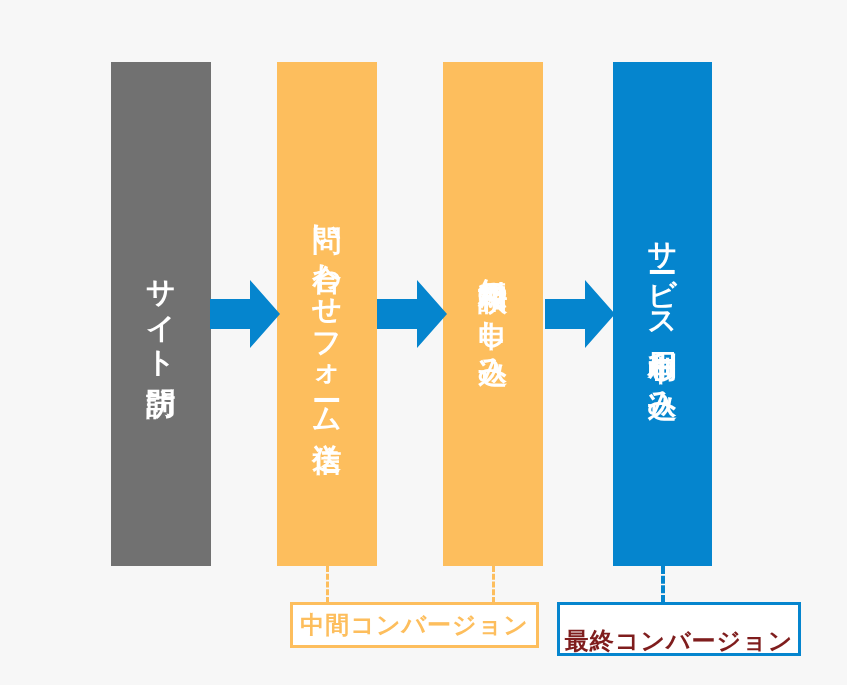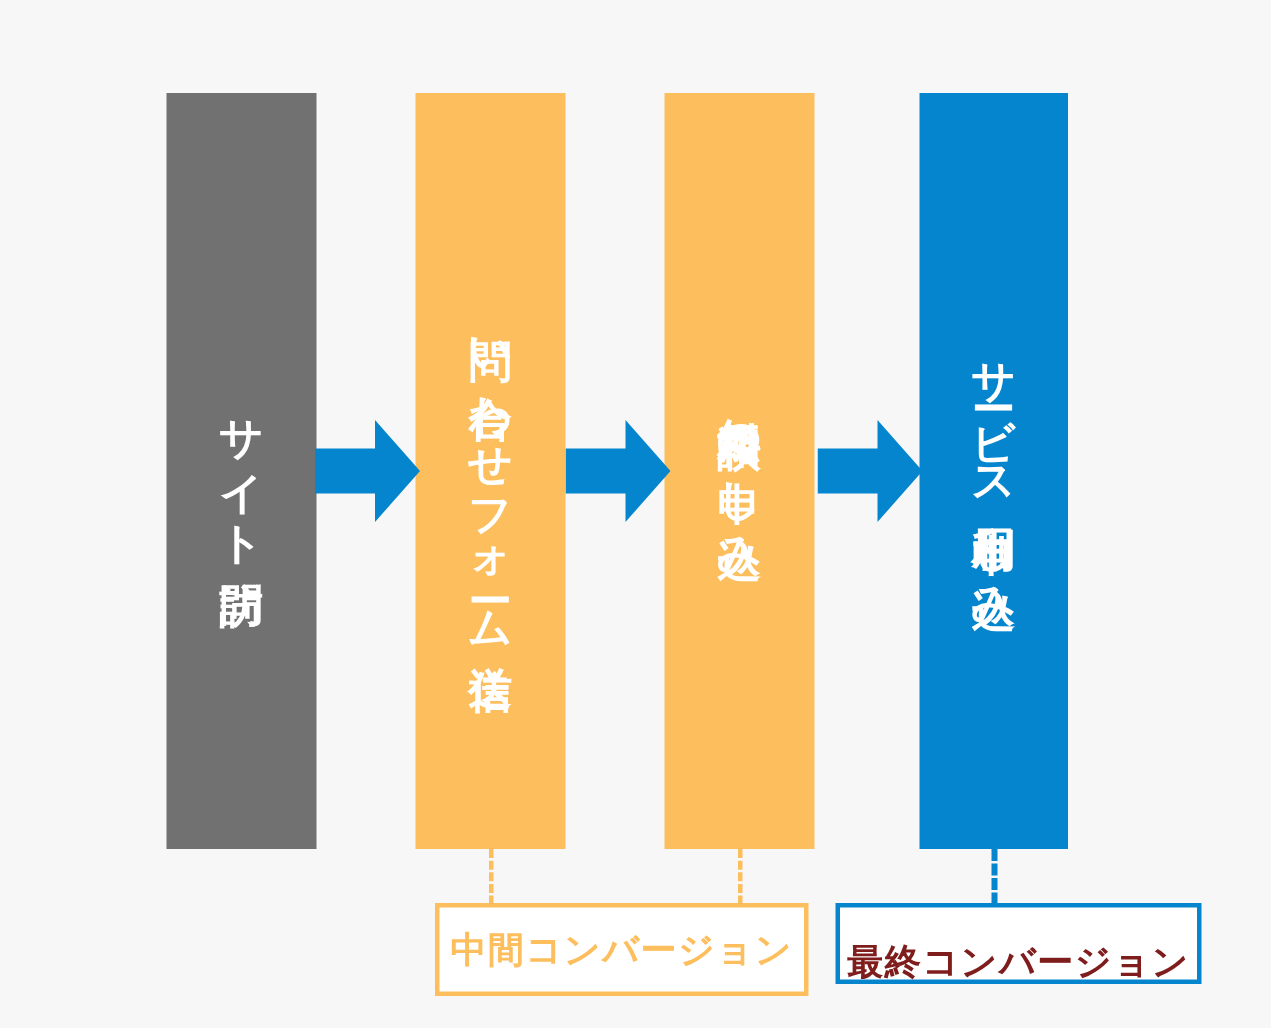--- a/index.html
+++ b/index.html
@@ -81,21 +81,21 @@
   }
   .conv-box span {
     font-weight: bold;
     font-size: 24px;
     letter-spacing: 1px;
     white-space: nowrap;
     font-family: "DejaVu Sans", "Liberation Sans", sans-serif;
   }
 
   .conv-mid {
-    left: 290px; top: 602px; width: 249px; height: 62px;
+    left: 290px; top: 602px; width: 249px; height: 46px;
     border: 3px solid #fdbe5d;
   }
   .conv-mid span { color: #fdbe5d; }
 
   .conv-final {
     left: 557px; top: 602px; width: 244px; height: 54px;
     border: 3px solid #0585ce;
   }
   .conv-final span { color: #7f1d1d; margin-top: 24px; }
 </style>

